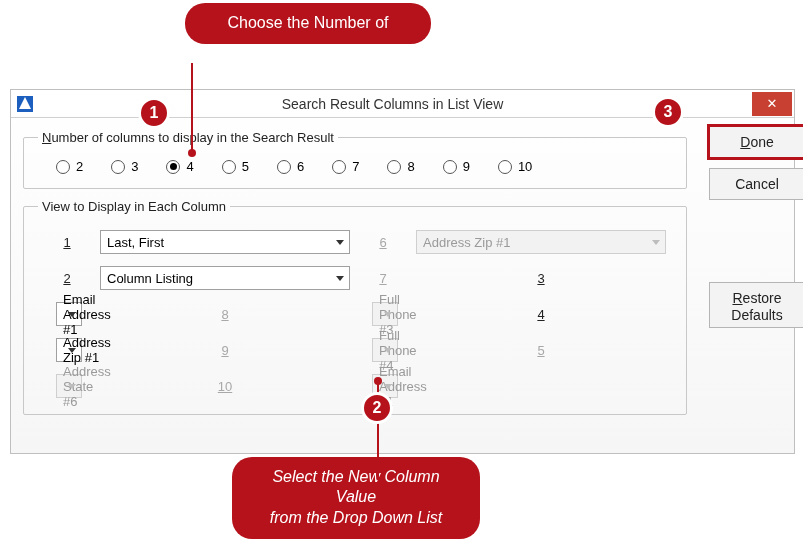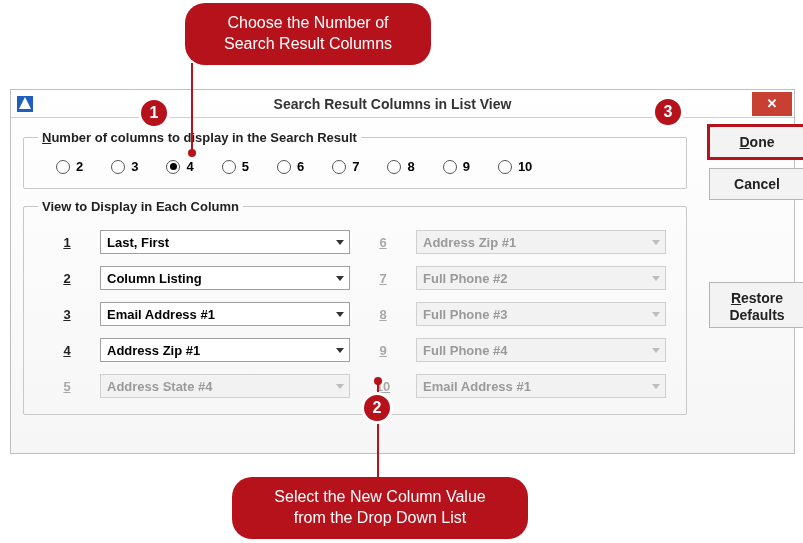--- a/index.html
+++ b/index.html
@@ -10,21 +10,21 @@
     background: #fff;
     width: 803px;
     height: 543px;
     position: relative;
   }
   .canvas { position: relative; width: 803px; height: 543px; }
 
   
   .callout { position: absolute; background: #b5121b; color: #fff; border-radius: 20px; padding: 10px 22px; font-size: 16px; text-align: center; line-height: 1.3; }
   .callout-top { top: 3px; left: 185px; width: 246px; }
-  .callout-bottom { bottom: 4px; left: 232px; width: 296px; }
+  .callout-bottom { bottom: 4px; left: 232px; width: 248px; font-style: italic; }
 
   
   .badge { position: absolute; width: 32px; height: 32px; border-radius: 50%; background: #b5121b; border: 3px solid #fff; color: #fff; font-weight: bold; font-size: 16px; display: flex; align-items: center; justify-content: center; z-index: 10; }
   .badge-1 { top: 97px; left: 138px; }
   .badge-2 { top: 392px; left: 361px; }
   .badge-3 { top: 96px; left: 652px; }
 
   
   .line { position: absolute; background: #b5121b; z-index: 5; }
   .line-top { left: 191px; top: 63px; width: 2px; height: 88px; } 
@@ -34,21 +34,20 @@
 
   
   .dialog {
     position: absolute;
     top: 89px;
     left: 10px;
     width: 785px;
     height: 365px;
     background: linear-gradient(#fff, #f6f6f6);
     border: 1px solid #bfbfbf;
-    font-weight: bold;
   }
   .titlebar {
     position: relative;
     height: 28px;
     border-bottom: 1px solid #d0d0d0;
     display: flex;
     align-items: center;
   }
   .titlebar .appicon {
     width: 16px; height: 16px; margin-left: 6px;
@@ -131,21 +130,20 @@
   .btn.done { outline: 3px solid #b5121b; outline-offset: -1px; }
   .btn.tall { height: 46px; line-height: 1.2; padding-top: 7px; margin-top: 82px; }
 
 </style>
 </head>
 <body>
 <div class="canvas">
 
 <div class="callout callout-top">
   <div>Choose the Number of</div>
-  <div>Search Result Columns</div>
 </div>
 <div class="line line-top"></div>
 <div class="line-top-dot"></div>
 
 <div class="callout callout-bottom">
   <div>Select the New Column Value</div>
   <div>from the Drop Down List</div>
 </div>
 <div class="line line-bottom"></div>
 <div class="line-bottom-dot"></div>
@@ -220,23 +218,20 @@
           <div class="numlabel disabled">6</div>
           <div class="combo disabled">
                 <span>Address Zip #1</span>
               </div>
 
           <div class="numlabel">2</div>
           <div class="combo">
                 <span>Column Listing</span>
               </div>
           <div class="numlabel disabled">7</div>
-          <div class="combo disabled">
-                <span>Full Phone #2</span>
-              </div>
 
           <div class="numlabel">3</div>
           <div class="combo">
                 <span>Email Address #1</span>
               </div>
           <div class="numlabel disabled">8</div>
           <div class="combo disabled">
                 <span>Full Phone #3</span>
               </div>
 
@@ -244,21 +239,21 @@
           <div class="combo">
                 <span>Address Zip #1</span>
               </div>
           <div class="numlabel disabled">9</div>
           <div class="combo disabled">
                 <span>Full Phone #4</span>
               </div>
 
           <div class="numlabel disabled">5</div>
           <div class="combo disabled">
-                <span>Address State #4</span>
+                <span>Address State #6</span>
               </div>
           <div class="numlabel disabled">10</div>
           <div class="combo disabled">
                 <span>Email Address #1</span>
               </div>
         </div>
       </fieldset>
     </div>
 
     <div class="right">

